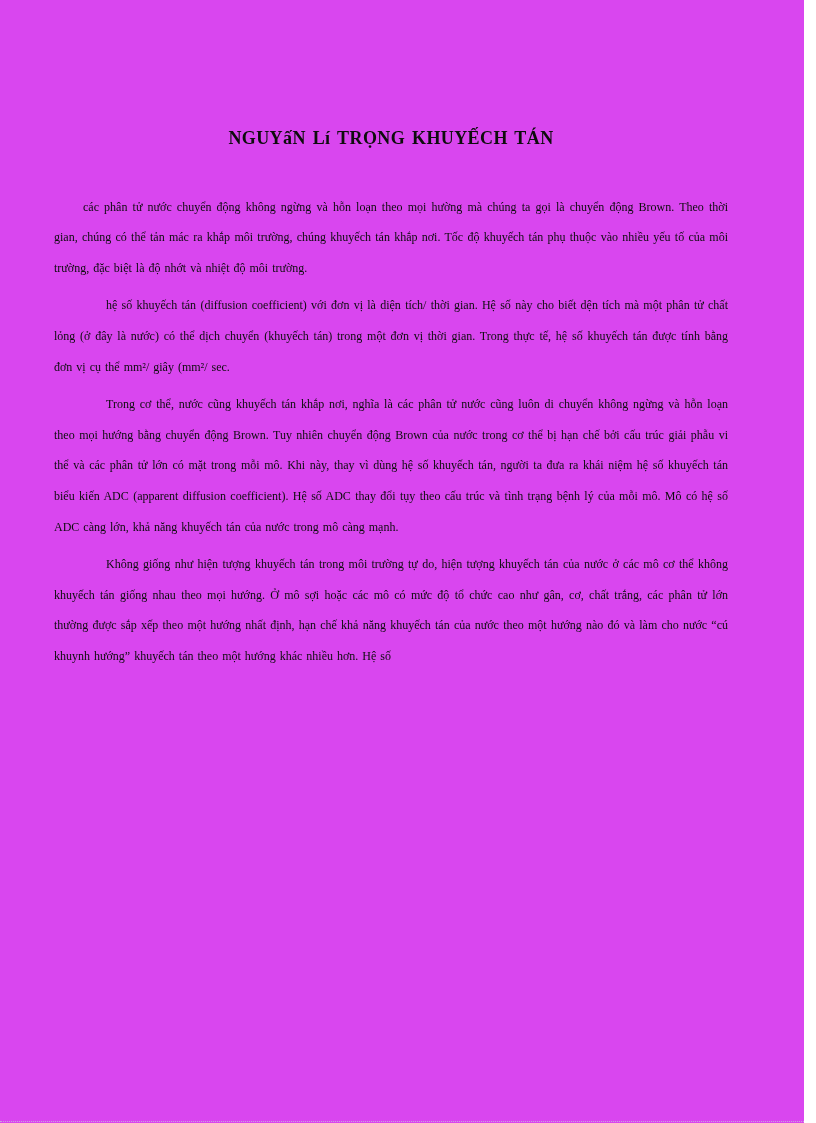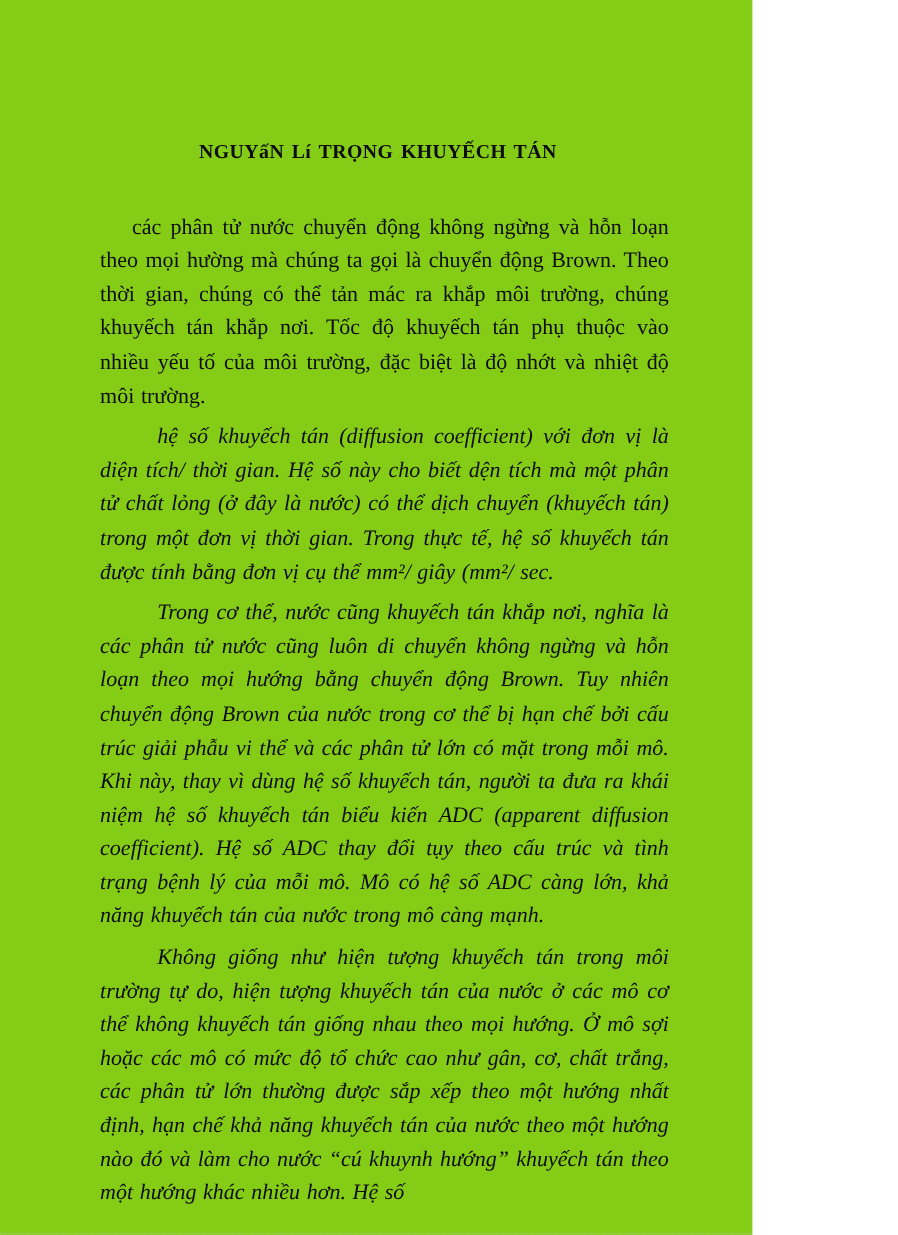--- a/index.html
+++ b/index.html
@@ -10,49 +10,49 @@
   body {
     width: 816px;
     height: 1123px;
     font-family: "Liberation Serif", "DejaVu Serif", serif;
     color: #0d0d0d;
     overflow: hidden;
   }
   .page {
     position: relative;
     box-sizing: border-box;
-    width: 684px;
+    width: 804px;
     height: 1123px;
-    background: #84cc16;
-    padding: 123px 76px 0 79px;
+    background: #d946ef;
+    padding: 123px 76px 0 54px;
   }
   .doc-title {
     font-size: 18px;
     line-height: 30.6px;
     font-weight: bold;
     text-align: center;
     letter-spacing: 0.4px;
     margin: 0 0 38px 0;
     word-spacing: 2px;
   }
   .section-heading {
     font-size: 17px;
     line-height: 30.6px;
     font-weight: bold;
     margin: 0;
   }
   .para {
-    font-size: 20px;
+    font-size: 12px;
     line-height: 30.6px;
     text-align: justify;
-    margin: 0 0 7px 12px;
+    margin: 0 0 7px 0;
     word-spacing: 1px;
   }
   .indent-sm { text-indent: 29px; }
-  .indent-lg { text-indent: 52px; font-style: italic; }
+  .indent-lg { text-indent: 52px; }
   .page-break-line {
     position: absolute;
     left: 0;
     right: 0;
     bottom: 1px;
     border-top: 1px dotted #c9c9d6;
     opacity: 0.7;
   }
 </style>
 </head>

